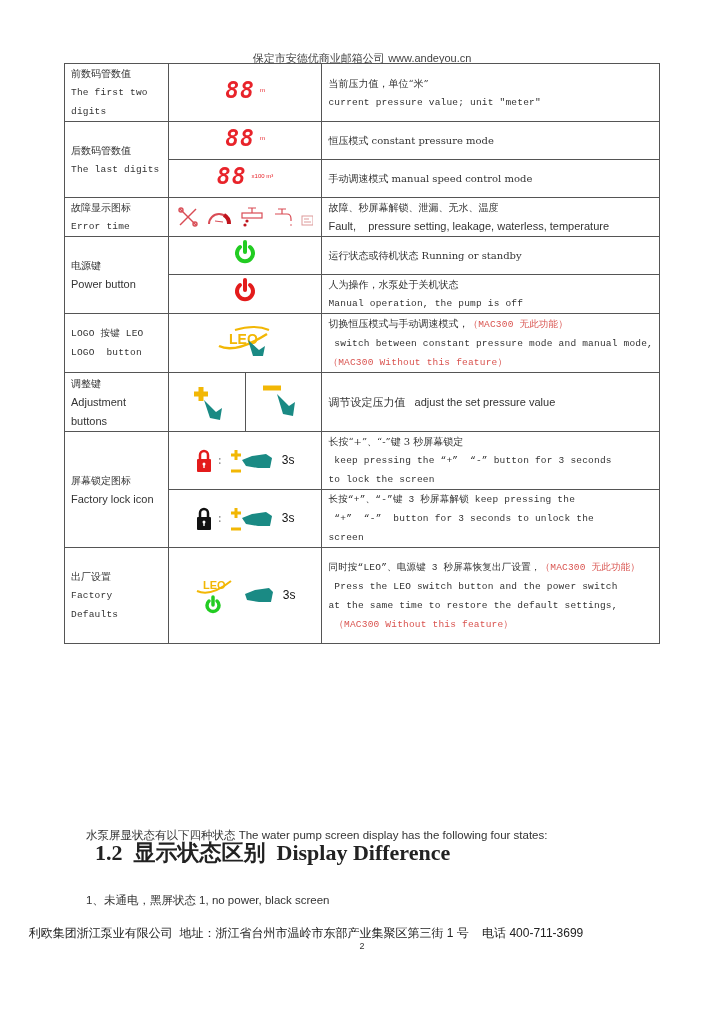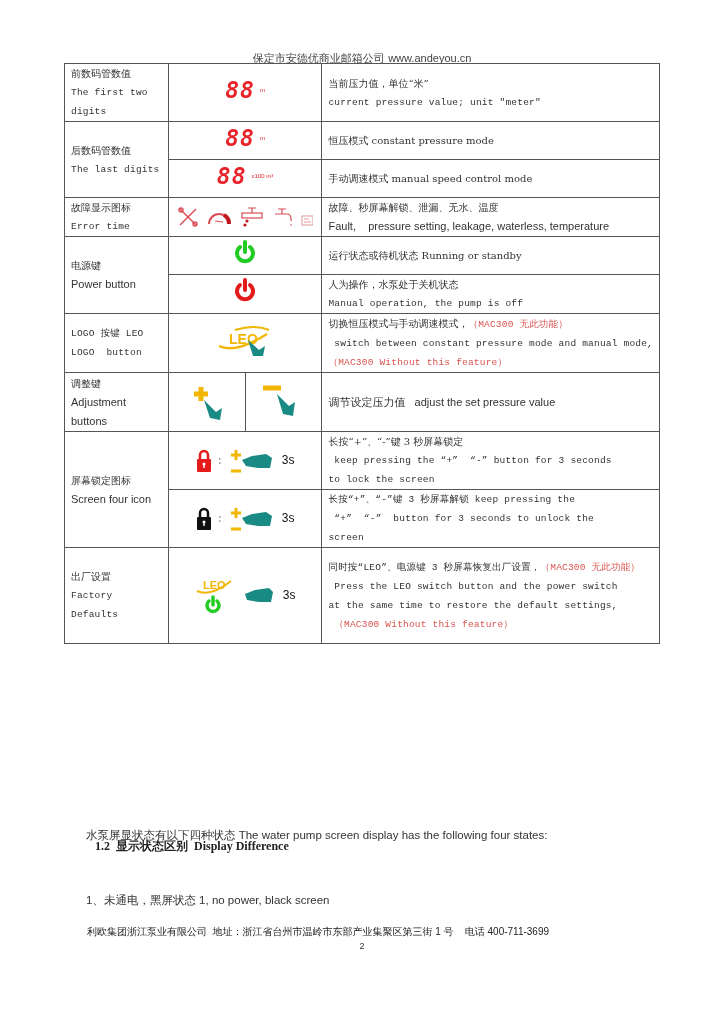--- a/index.html
+++ b/index.html
@@ -15,23 +15,23 @@
   .sans { font-family:"Liberation Sans", sans-serif; font-size:11px; }
   .red { color:#d9534f; }
   .seg { font-family:"DejaVu Sans Mono", monospace; font-weight:bold; font-style:italic; color:#e8232a; font-size:23px; letter-spacing:1px; }
   .unit { color:#e8232a; font-size:6px; vertical-align:top; margin-left:5px; font-family:"Liberation Sans", sans-serif; }
   .icons-row { display:flex; align-items:center; justify-content:center; gap:7px; height:34px; }
   .split { display:flex; height:100%; }
   .split > div { flex:1; display:flex; align-items:center; justify-content:center; }
   .split > div:first-child { border-right:1px solid #555; }
   .lockrow { display:flex; align-items:center; justify-content:center; gap:6px; }
   .s3 { font-family:"Liberation Sans", sans-serif; font-size:12px; color:#111; }
-  .sec { position:absolute; left:95px; top:838px; font-family:"Liberation Serif", serif; font-weight:bold; font-size:12px; color:#222; }
+  .sec { position:absolute; left:95px; top:838px; font-family:"Liberation Serif", serif; font-weight:bold; font-size:22px; color:#222; }
   .para { position:absolute; left:86px; font-size:11.5px; color:#333; font-family:"Liberation Sans", sans-serif; }
-  .foot { position:absolute; top:925px; left:0; width:612px; text-align:center; font-size:10px; font-family:"Liberation Sans", sans-serif; color:#222;margin-left:12px; }
+  .foot { position:absolute; top:925px; left:0; width:612px; text-align:center; font-size:12px; font-family:"Liberation Sans", sans-serif; color:#222; }
   .pnum { position:absolute; top:941px; left:0; width:724px; text-align:center; font-size:9px; font-family:"Liberation Sans", sans-serif; }
 </style>
 </head>
 <body>
 
 <div class="hdr">
   <span>保定市安德优商业邮箱公司</span>
   <span class="url">www.andeyou.cn</span>
 </div>
 
@@ -184,21 +184,21 @@
               </svg>
         </div>
       </div>
     </td>
     <td class="c3"><span class="sans" style="white-space:pre">调节设定压力值   adjust the set pressure value</span></td>
   </tr>
 
   <tr style="height:58px">
     <td class="c1" rowspan="2">
       <div>屏幕锁定图标</div>
-      <div class="sans">Screen four icon</div>
+      <div class="sans">Factory lock icon</div>
     </td>
     <td class="c2">
       <div class="lockrow">
         <svg width="16" height="24" viewBox="0 0 16 24">
               <path d="M4 10 V6 A4 4 0 0 1 12 6 V10" stroke="#e31b1b" stroke-width="2.5" fill="none"></path>
               <rect x="1" y="10" width="14" height="13" rx="1" fill="#e31b1b"></rect>
               <circle cx="8" cy="15" r="1.5" fill="#fff"></circle>
               <rect x="7.3" y="15" width="1.4" height="4" fill="#fff"></rect>
             </svg>
         <span style="color:#888;font-size:12px">:</span>

